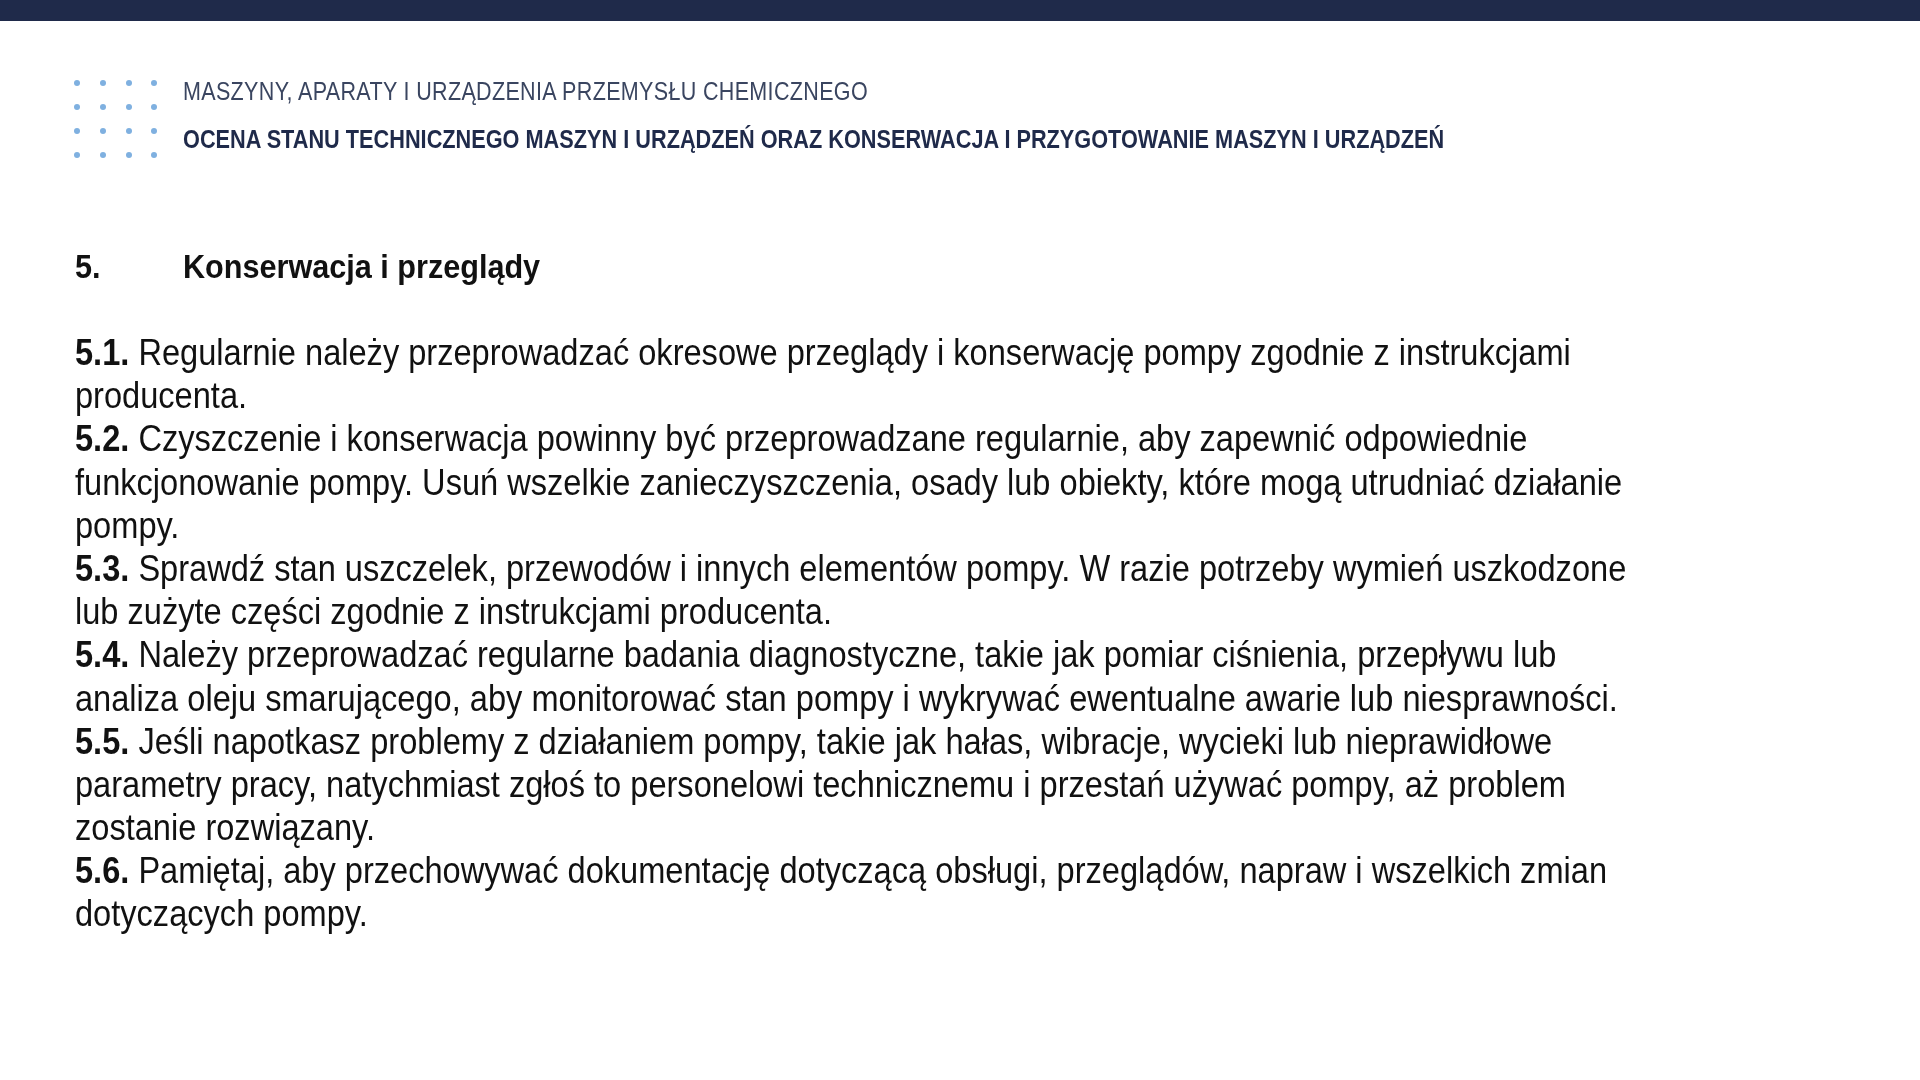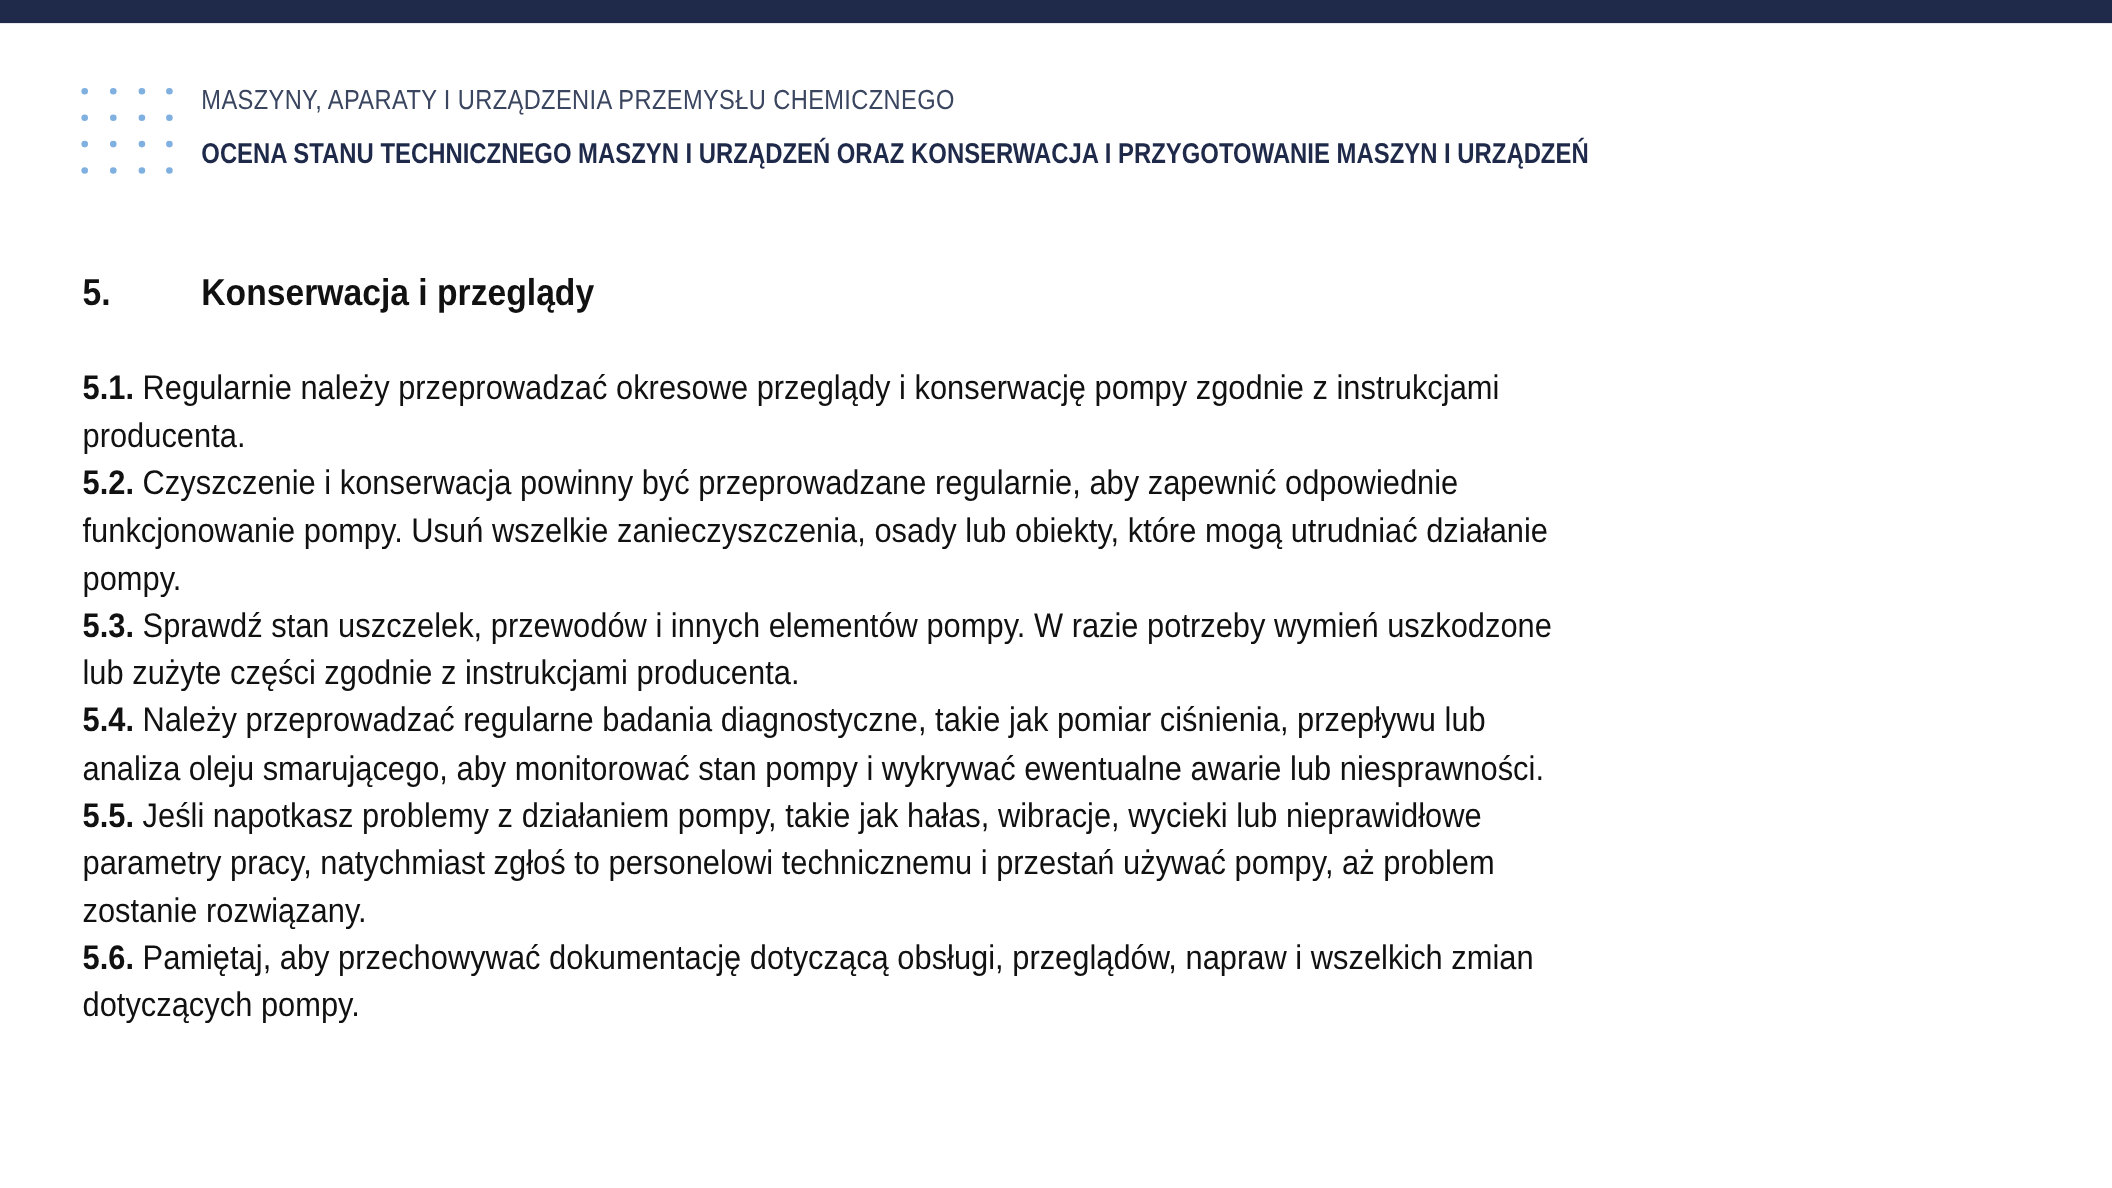--- a/index.html
+++ b/index.html
@@ -75,21 +75,21 @@
     }
     .section-heading .num {
       display: inline-block;
       width: 120px;
     }
     .body-text {
       position: absolute;
       left: 75px;
       top: 331px;
       width: 1760px;
-      font-size: 31px;
+      font-size: 36px;
       line-height: 43.2px;
       color: #111111;
     }
     .para-line {
       white-space: nowrap;
       transform-origin: left top;
       transform: scaleX(0.905);
       height: 43.2px;
     }
     .para-line .label {

